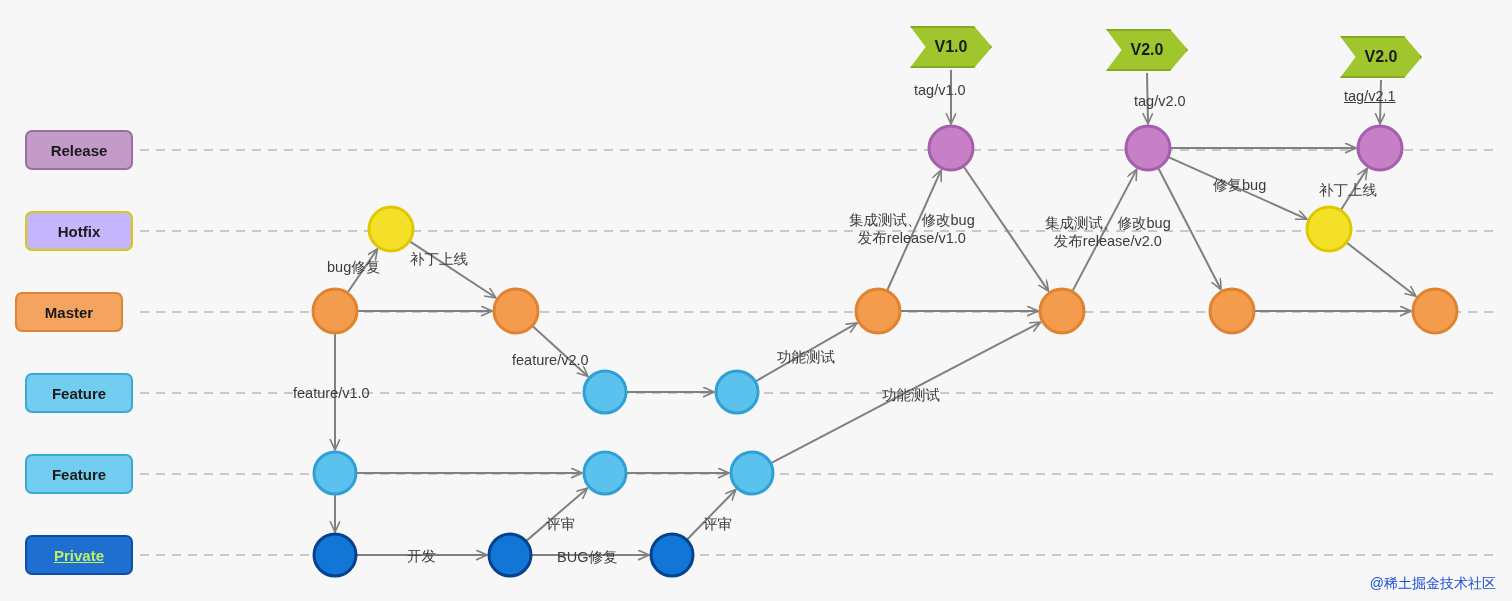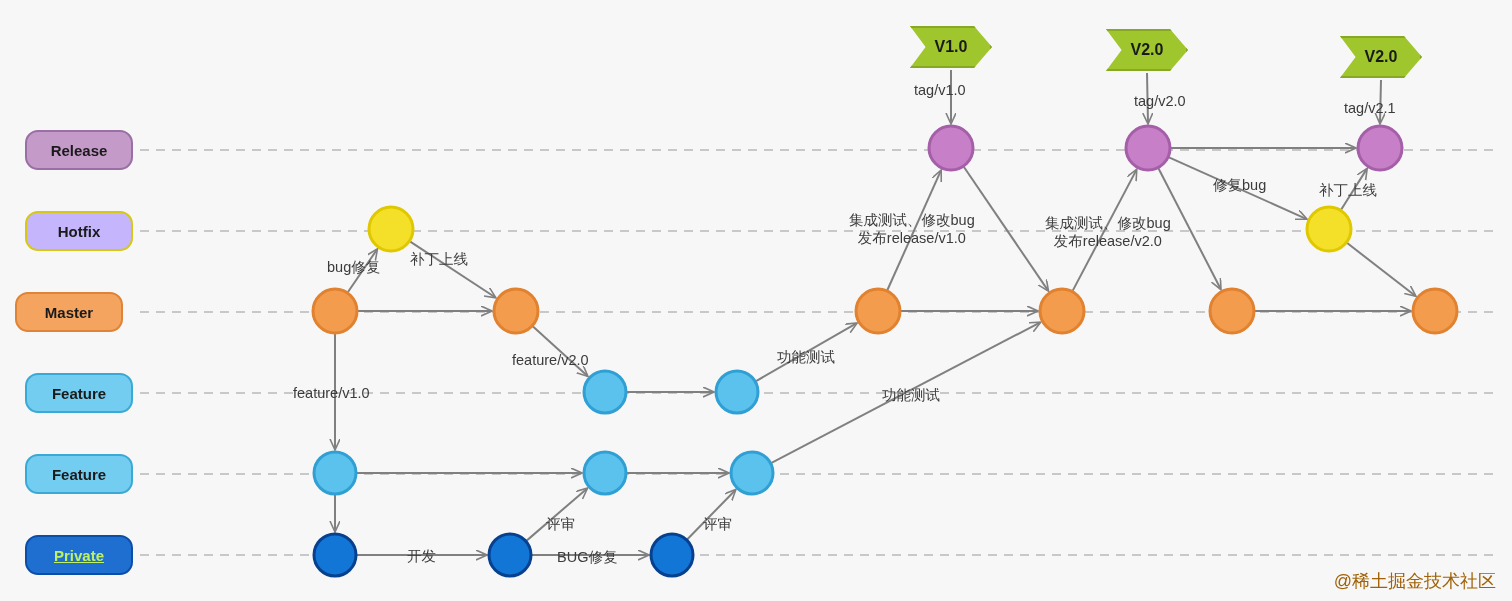--- a/index.html
+++ b/index.html
@@ -5,40 +5,40 @@
   html,body{margin:0;padding:0;}
   body{
     width:1512px;height:601px;
     background:#f7f7f7;
     font-family:"Liberation Sans","DejaVu Sans",sans-serif;
     overflow:hidden;position:relative;
   }
   #canvas{position:absolute;inset:0;width:1512px;height:601px;}
   .lane-label{
     position:absolute;display:flex;align-items:center;justify-content:center;
-    width:108px;height:40px;border-radius:13px;
+    width:108px;height:40px;border-radius:7px;
     font-weight:bold;font-size:15px;color:#1a1a1a;
     box-sizing:border-box;
   }
   .tag-banner{
     position:absolute;display:flex;align-items:center;justify-content:center;
     width:82px;height:42px;
     background:#9fc62c;border:2px solid #86a822;
     color:#1a1a1a;font-weight:bold;font-size:16px;
     box-sizing:border-box;
     clip-path:polygon(0% 0%, 78% 0%, 100% 50%, 78% 100%, 0% 100%, 19% 50%);
   }
   .edge-label{
     position:absolute;color:#3b3b3b;font-size:14.5px;
     white-space:nowrap;line-height:1.25;
   }
   .edge-label.two-line{text-align:center;}
   .watermark{
     position:absolute;right:16px;bottom:8px;
-    color:#a16207;font-size:18px;white-space:nowrap;
+    color:#1d4ed8;font-size:14px;white-space:nowrap;
   }
 </style>
 </head>
 <body>
 
 <svg id="canvas" viewBox="0 0 1512 601" xmlns="http://www.w3.org/2000/svg">
   <defs>
     <marker id="arrow" markerWidth="12" markerHeight="12" refX="10" refY="5" orient="auto" markerUnits="userSpaceOnUse">
       <path d="M0,0 L11,5 L0,10" fill="none" stroke="#808080" stroke-width="1.6"></path>
     </marker>
@@ -111,21 +111,21 @@
     <div class="lane-label" style="left: 25px; top: 373px; background: rgb(115, 205, 240); border: 2px solid rgb(59, 169, 214);">Feature</div>
     <div class="lane-label" style="left: 25px; top: 454px; background: rgb(115, 205, 240); border: 2px solid rgb(59, 169, 214);">Feature</div>
     <div class="lane-label" style="left: 25px; top: 535px; background: rgb(31, 111, 208); border: 2px solid rgb(11, 78, 168); color: #bef264; text-decoration: underline;">Private</div>
   </div>
 <div id="tag-banners">
     <div class="tag-banner" style="left: 910px; top: 26px;">V1.0</div>
     <div class="edge-label" style="left: 914px; top: 81px;">tag/v1.0</div>
     <div class="tag-banner" style="left: 1106px; top: 29px;">V2.0</div>
     <div class="edge-label" style="left: 1110px; top: 92px; margin-left: 24px;">tag/v2.0</div>
     <div class="tag-banner" style="left: 1340px; top: 36px;">V2.0</div>
-    <div class="edge-label" style="left: 1344px; top: 99px;">tag/v2.1</div>
+    <div class="edge-label" style="left: 1344px; top: 87px; text-decoration: underline;">tag/v2.1</div>
   </div>
 <div id="edge-label-layer">
     <div class="edge-label" style="left: 327px; top: 258px;">bug修复</div>
     <div class="edge-label" style="left: 410px; top: 250px;">补丁上线</div>
     <div class="edge-label" style="left: 293px; top: 384px;">feature/v1.0</div>
     <div class="edge-label" style="left: 512px; top: 351px; text-align: center;">feature/v2.0</div>
     <div class="edge-label" style="left: 407px; top: 547px;">开发</div>
     <div class="edge-label" style="left: 557px; top: 548px;">BUG修复</div>
     <div class="edge-label" style="left: 546px; top: 515px;">评审</div>
     <div class="edge-label" style="left: 703px; top: 515px;">评审</div>

